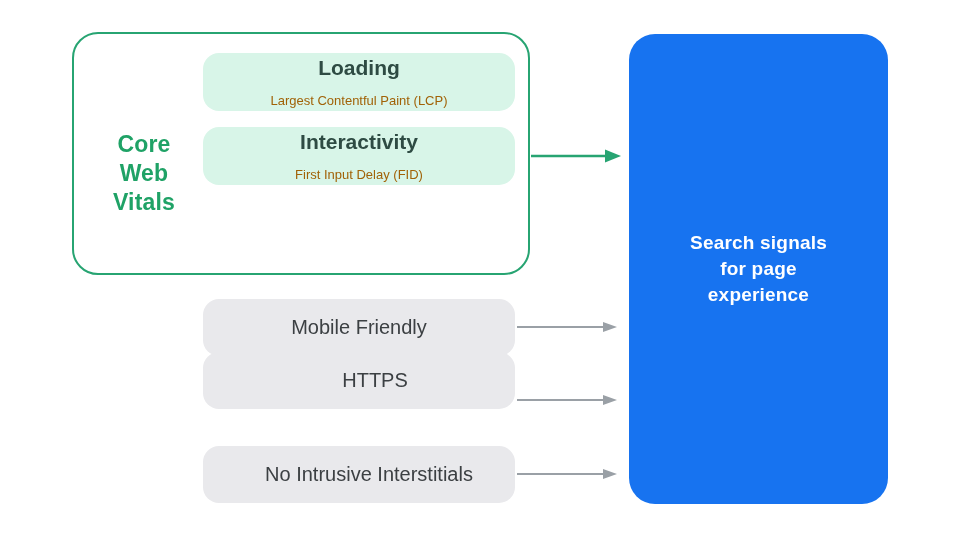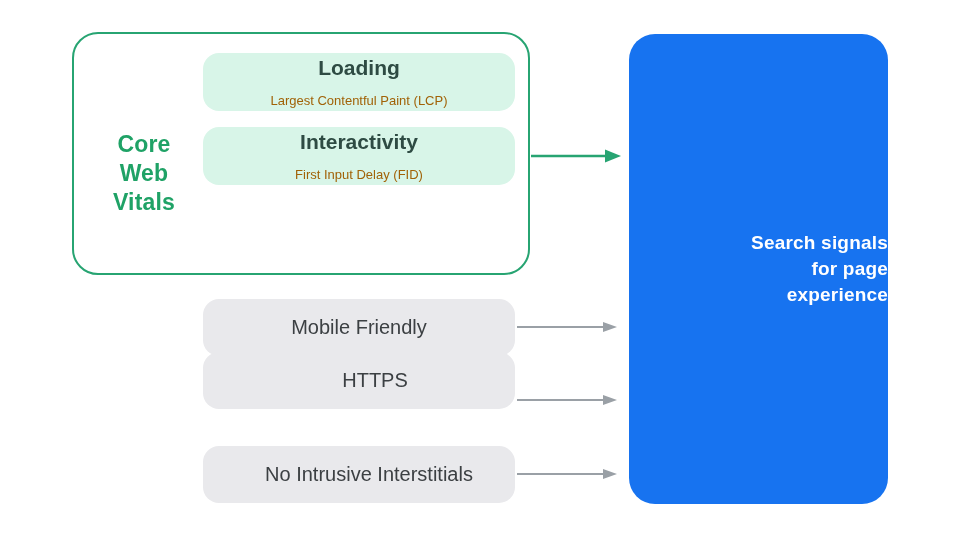--- a/index.html
+++ b/index.html
@@ -86,21 +86,21 @@
   .target {
     position: absolute;
     left: 629px;
     top: 34px;
     width: 259px;
     height: 470px;
     background: #1773f0;
     border-radius: 26px;
     display: flex;
     flex-direction: column;
-    align-items: flex-end;
+    align-items: center;
     justify-content: center;
     text-align: center;
     color: #ffffff;
     font-size: 19px;
     font-weight: 700;
     line-height: 26px;
     letter-spacing: 0.2px;
   }
 
   svg.arrows {

